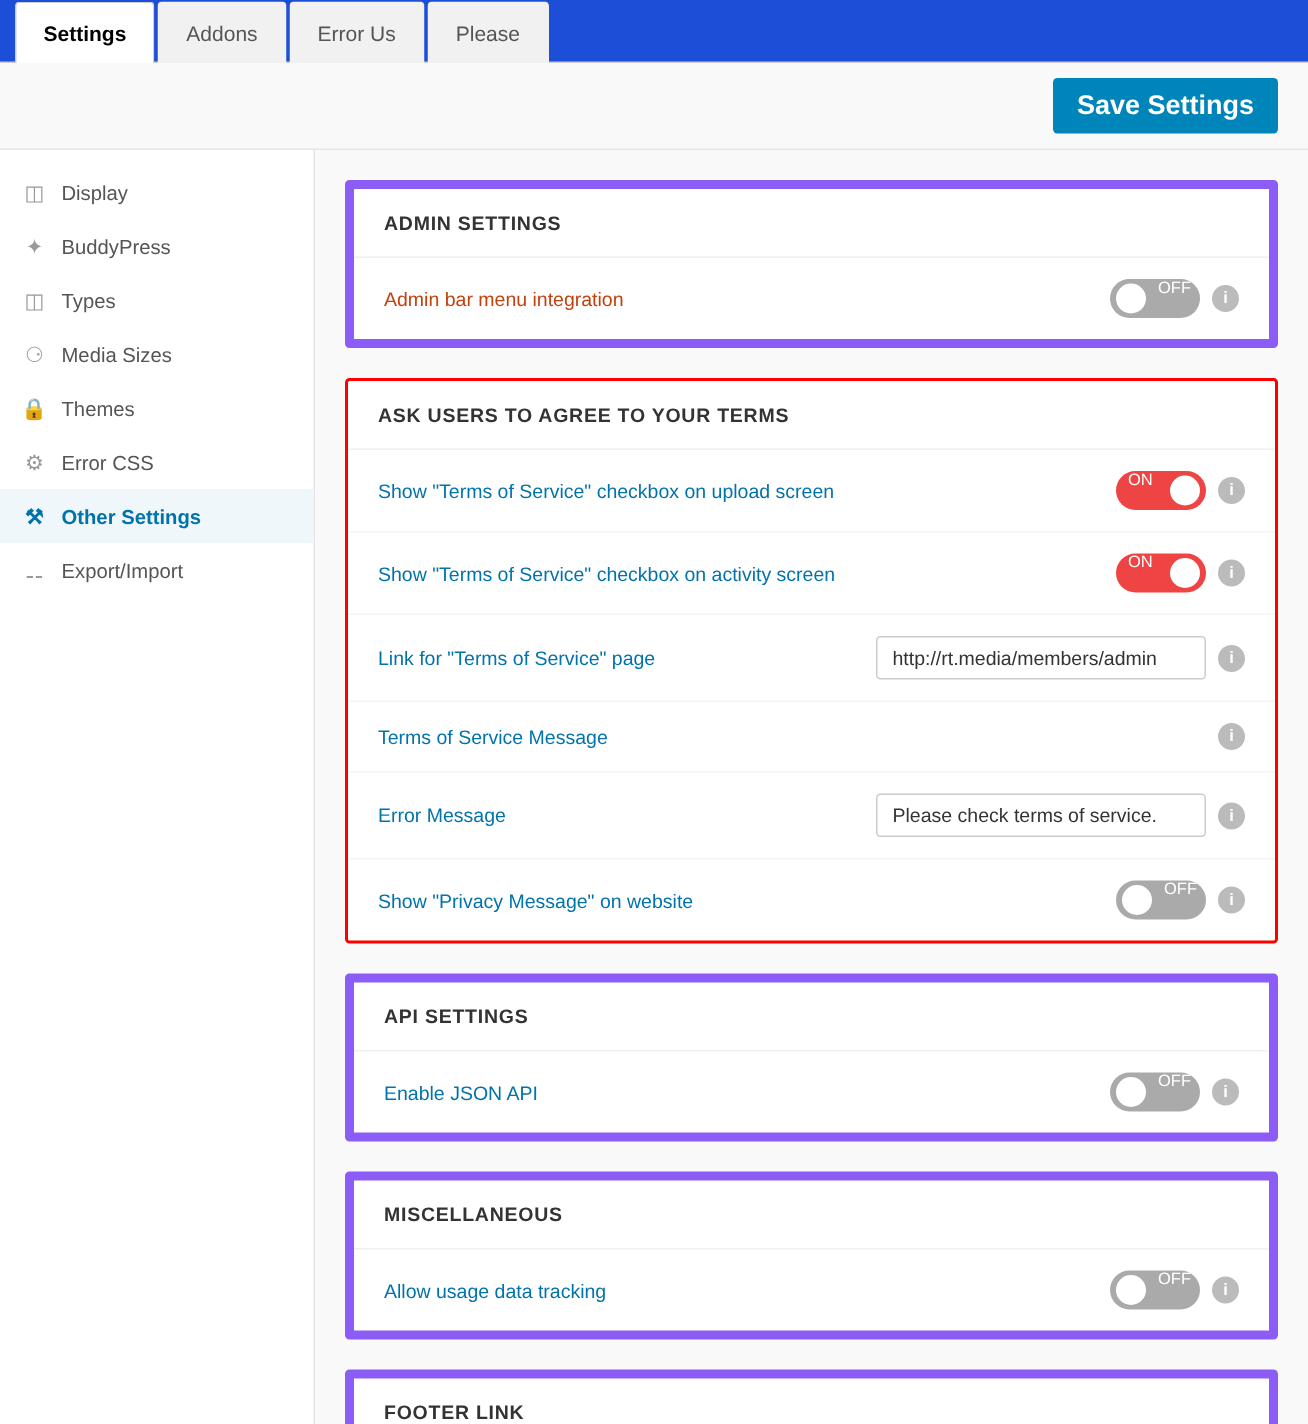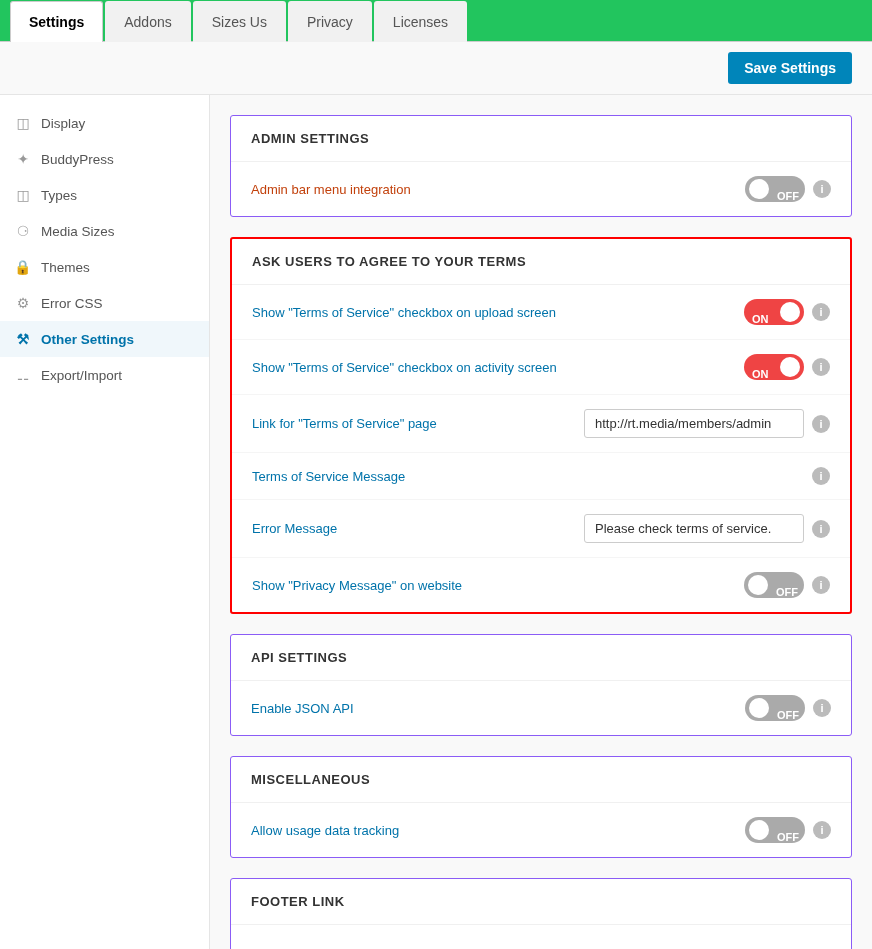--- a/index.html
+++ b/index.html
@@ -1,66 +1,65 @@
 <!DOCTYPE html>
 <html><head>
   <meta charset="utf-8">
   <style>
     * { box-sizing: border-box; margin: 0; padding: 0; }
     body { font-family: -apple-system, BlinkMacSystemFont, "Segoe UI", Arial, sans-serif; font-size: 14px; background: #f1f1f1; color: #333; }
 
-    .top-nav { background: #22c55e; border-bottom: 1px solid #ccc; display: flex; align-items: center; padding: 0 10px; }
+    .top-nav { background: #1d4ed8; border-bottom: 1px solid #ccc; display: flex; align-items: center; padding: 0 10px; }
     .top-nav-tab { padding: 12px 18px; cursor: pointer; font-size: 14px; border: 1px solid transparent; border-bottom: none; margin-right: 2px; background: #f1f1f1; color: #555; border-radius: 3px 3px 0 0; position: relative; top: 1px; }
     .top-nav-tab.active { background: #fff; border-color: #ccc; color: #000; font-weight: 600; }
 
     .page-wrapper { display: flex; flex-direction: column; min-height: calc(949px - 50px); }
 
     .save-bar-top { display: flex; justify-content: flex-end; padding: 10px 20px; background: #f9f9f9; border-bottom: 1px solid #e5e5e5; }
 
     .main-layout { display: flex; flex: 1; }
 
     .sidebar { width: 210px; background: #fff; border-right: 1px solid #e5e5e5; padding: 10px 0; }
     .sidebar-item { display: flex; align-items: center; padding: 10px 15px; cursor: pointer; color: #555; font-size: 13.5px; gap: 10px; }
     .sidebar-item.active { color: #0073aa; font-weight: 600; background: #f0f7fb; }
     .sidebar-icon { width: 16px; height: 16px; display: inline-flex; align-items: center; justify-content: center; color: #999; font-size: 14px; }
     .sidebar-item.active .sidebar-icon { color: #0073aa; }
 
     .content { flex: 1; padding: 20px; background: #f9f9f9; }
 
-    .section { background: #fff; border: 1px solid #8b5cf6; margin-bottom: 20px; border-radius: 3px; }
+    .section { background: #fff; border: 6px solid #8b5cf6; margin-bottom: 20px; border-radius: 3px; }
     .section.highlighted { border: 2px solid red; }
     .section-title { font-size: 13px; font-weight: 700; color: #333; padding: 15px 20px; border-bottom: 1px solid #f0f0f0; text-transform: uppercase; letter-spacing: 0.5px; }
 
     .setting-row { display: flex; align-items: center; padding: 14px 20px; border-bottom: 1px solid #f5f5f5; gap: 10px; }
     .setting-row:last-child { border-bottom: none; }
     .setting-label { flex: 1; font-size: 13px; color: #0073aa; }
     .setting-label.dark { color: #c2410c; }
     .setting-control { display: flex; align-items: center; gap: 8px; }
 
-    .toggle { display: inline-flex; align-items: flex-end; border-radius: 20px; width: 60px; height: 26px; cursor: pointer; position: relative; font-size: 11px; font-weight: 700; color: #fff; }
+    .toggle { display: inline-flex; align-items: flex-start; border-radius: 20px; width: 60px; height: 26px; cursor: pointer; position: relative; font-size: 11px; font-weight: 400; color: #fff; }
     .toggle.off { background: #aaa; justify-content: flex-end; padding-right: 6px; }
     .toggle.off::before { content: ''; position: absolute; left: 4px; top: 3px; width: 20px; height: 20px; background: #fff; border-radius: 50%; }
     .toggle.on { background: #ef4444; justify-content: flex-start; padding-left: 8px; }
     .toggle.on::after { content: ''; position: absolute; right: 4px; top: 3px; width: 20px; height: 20px; background: #fff; border-radius: 50%; }
 
     .info-icon { width: 18px; height: 18px; border-radius: 50%; background: #bbb; color: #fff; display: inline-flex; align-items: center; justify-content: center; font-size: 11px; font-weight: 700; cursor: pointer; flex-shrink: 0; }
 
     .text-input { border: 1px solid #ccc; border-radius: 3px; padding: 6px 10px; font-size: 13px; width: 220px; color: #333; }
 
-    .save-button { background: #0085ba; color: #fff; border: none; padding: 8px 16px; border-radius: 3px; font-size: 14px; cursor: pointer; font-weight: 600; }
+    .save-button { background: #0085ba; color: #fff; border: none; padding: 8px 16px; border-radius: 3px; font-size: 18px; cursor: pointer; font-weight: 600; }
   </style>
 </head>
 <body>
 
 <div class="top-nav">
   <div class="top-nav-tab active">Settings</div>
   <div class="top-nav-tab">Addons</div>
-  <div class="top-nav-tab">Sizes Us</div>
-  <div class="top-nav-tab">Privacy</div>
-  <div class="top-nav-tab">Licenses</div>
+  <div class="top-nav-tab">Error Us</div>
+  <div class="top-nav-tab">Please</div>
 </div>
 
 <div class="page-wrapper">
 
   <div class="save-bar-top">
     <button class="save-button">Save Settings</button>
   </div>
 
   <div class="main-layout">
 

